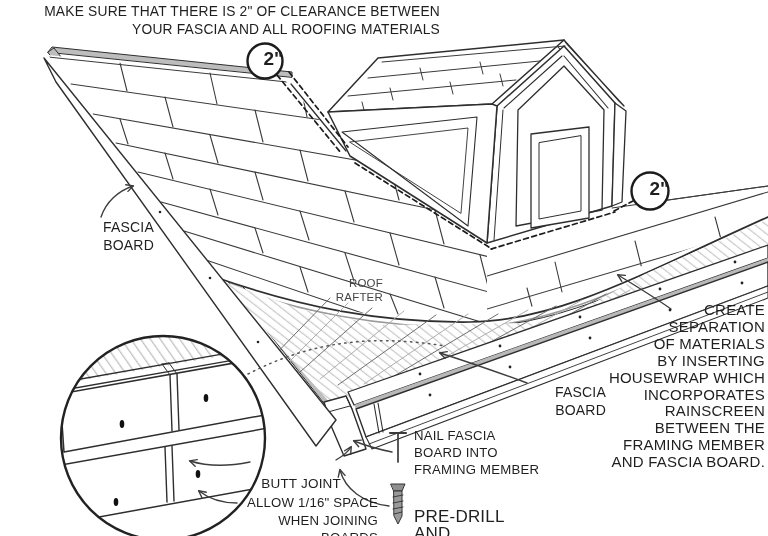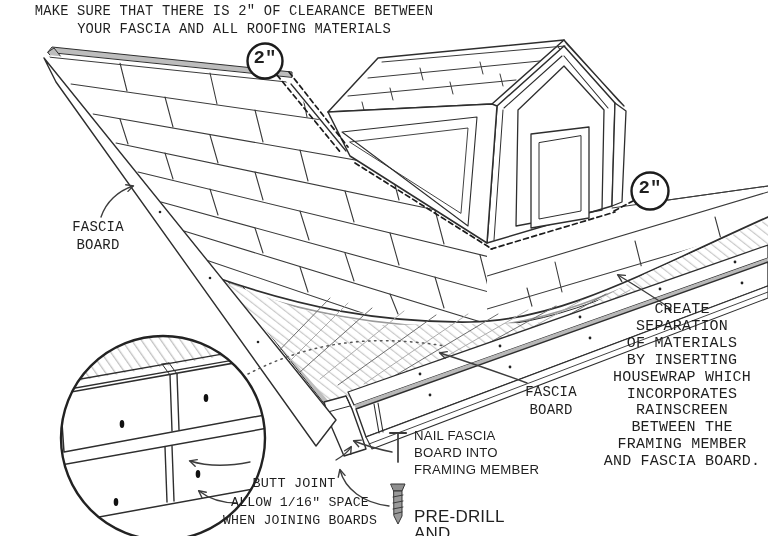--- a/index.html
+++ b/index.html
@@ -1,21 +1,21 @@
 <!DOCTYPE html>
 <html><head>
 <meta charset="utf-8">
 <style>
   html,body{margin:0;padding:0;background:#fff;}
   #stage{position:relative;width:768px;height:536px;background:#fff;overflow:hidden;
          font-family:"Liberation Sans",sans-serif;}
   #lineart{position:absolute;left:0;top:0;}
   .lbl{position:absolute;color:#1f1f1f;white-space:pre-line;letter-spacing:.2px;
        font-family:"Liberation Sans",sans-serif;line-height:17px;font-size:13.2px;}
-  .ctr{text-align:center;font-family:Liberation Mono, monospace;}
+  .ctr{text-align:right;}
   .measure{font-weight:bold;font-size:19px;letter-spacing:0;}
   svg *{stroke-linecap:round;stroke-linejoin:round;}
 </style>
 </head>
 <body>
 
 <div id="stage">
 
 <svg id="lineart" width="768" height="536" viewBox="0 0 768 536">
   <defs>
@@ -234,20 +234,22 @@
   <div class="lbl ctr" style="left:28px;top:3px;width:412px;font-size:13.8px;line-height:17.5px;">MAKE SURE THAT THERE IS 2" OF CLEARANCE BETWEEN
 YOUR FASCIA AND ALL ROOFING MATERIALS</div>
 
   <div class="lbl ctr measure" style="left:247px;top:50px;width:36px;">2"</div>
 
   <div class="lbl ctr measure" style="left:631px;top:180px;width:38px;">2"</div>
 
   <div class="lbl ctr" style="left:42px;top:219px;width:112px;font-size:14px;line-height:17.5px;">FASCIA
 BOARD</div>
 
+  <div class="lbl ctr" style="left:299px;top:277px;width:84px;font-size:11.5px;line-height:13.5px;color:#464646;">ROOF
+RAFTER</div>
 
   <div class="lbl ctr" style="left:496px;top:384px;width:110px;font-size:14px;line-height:17.5px;">FASCIA
 BOARD</div>
 
   <div class="lbl ctr" style="left:247px;top:475px;width:94px;font-size:13.5px;">BUTT JOINT</div>
 
   <div class="lbl ctr" style="left:222px;top:494px;width:156px;font-size:13.2px;line-height:17.5px;">ALLOW 1/16" SPACE
 WHEN JOINING BOARDS</div>
 
   <div class="lbl" style="left:414px;top:427px;width:130px;font-size:13.2px;">NAIL FASCIA

